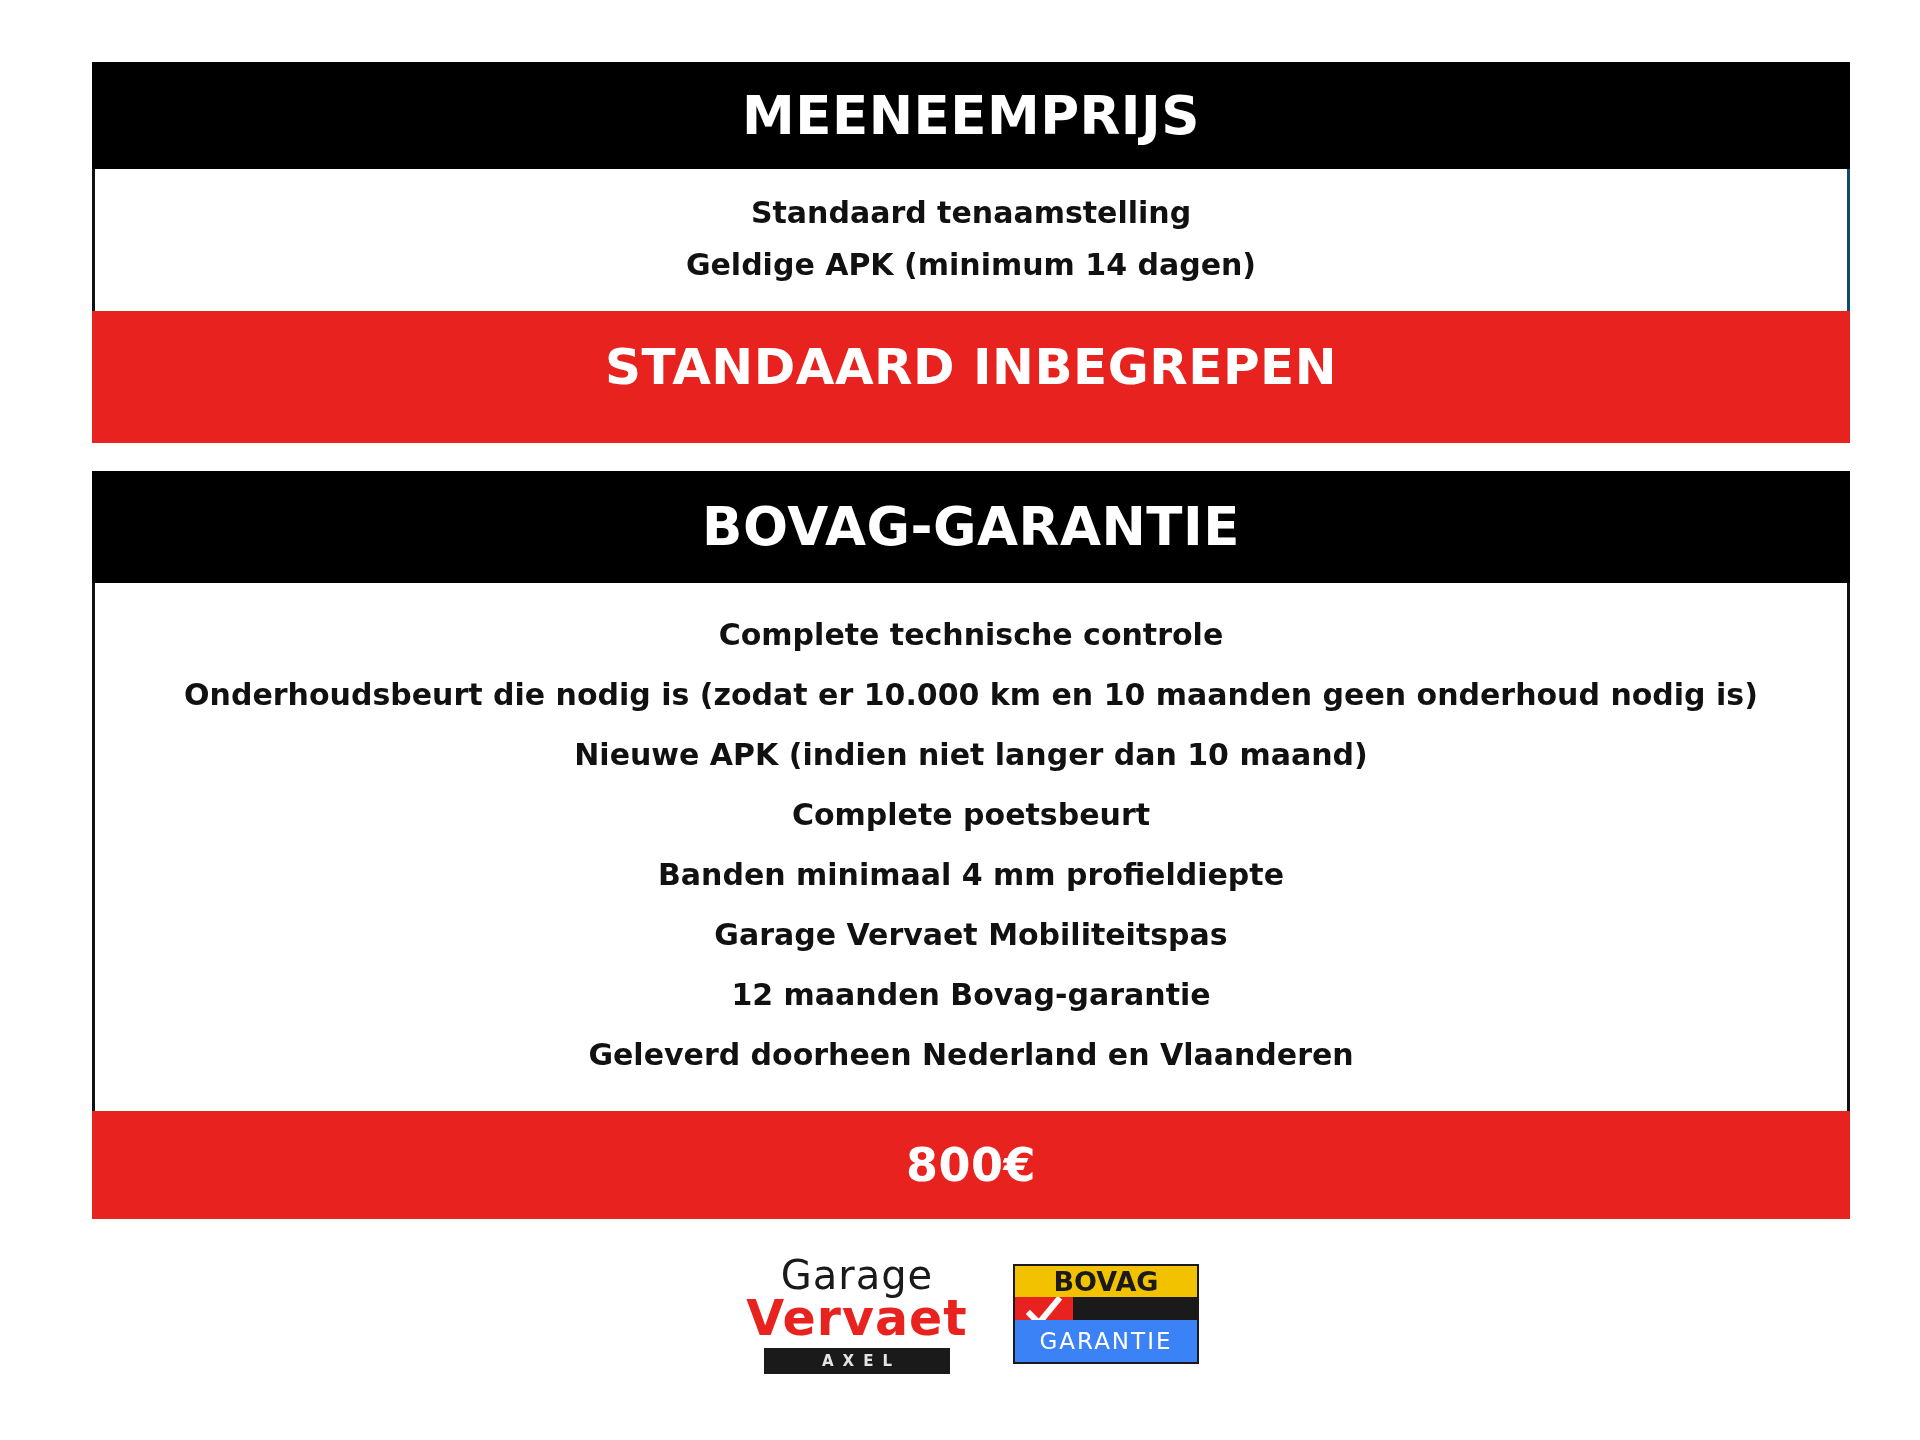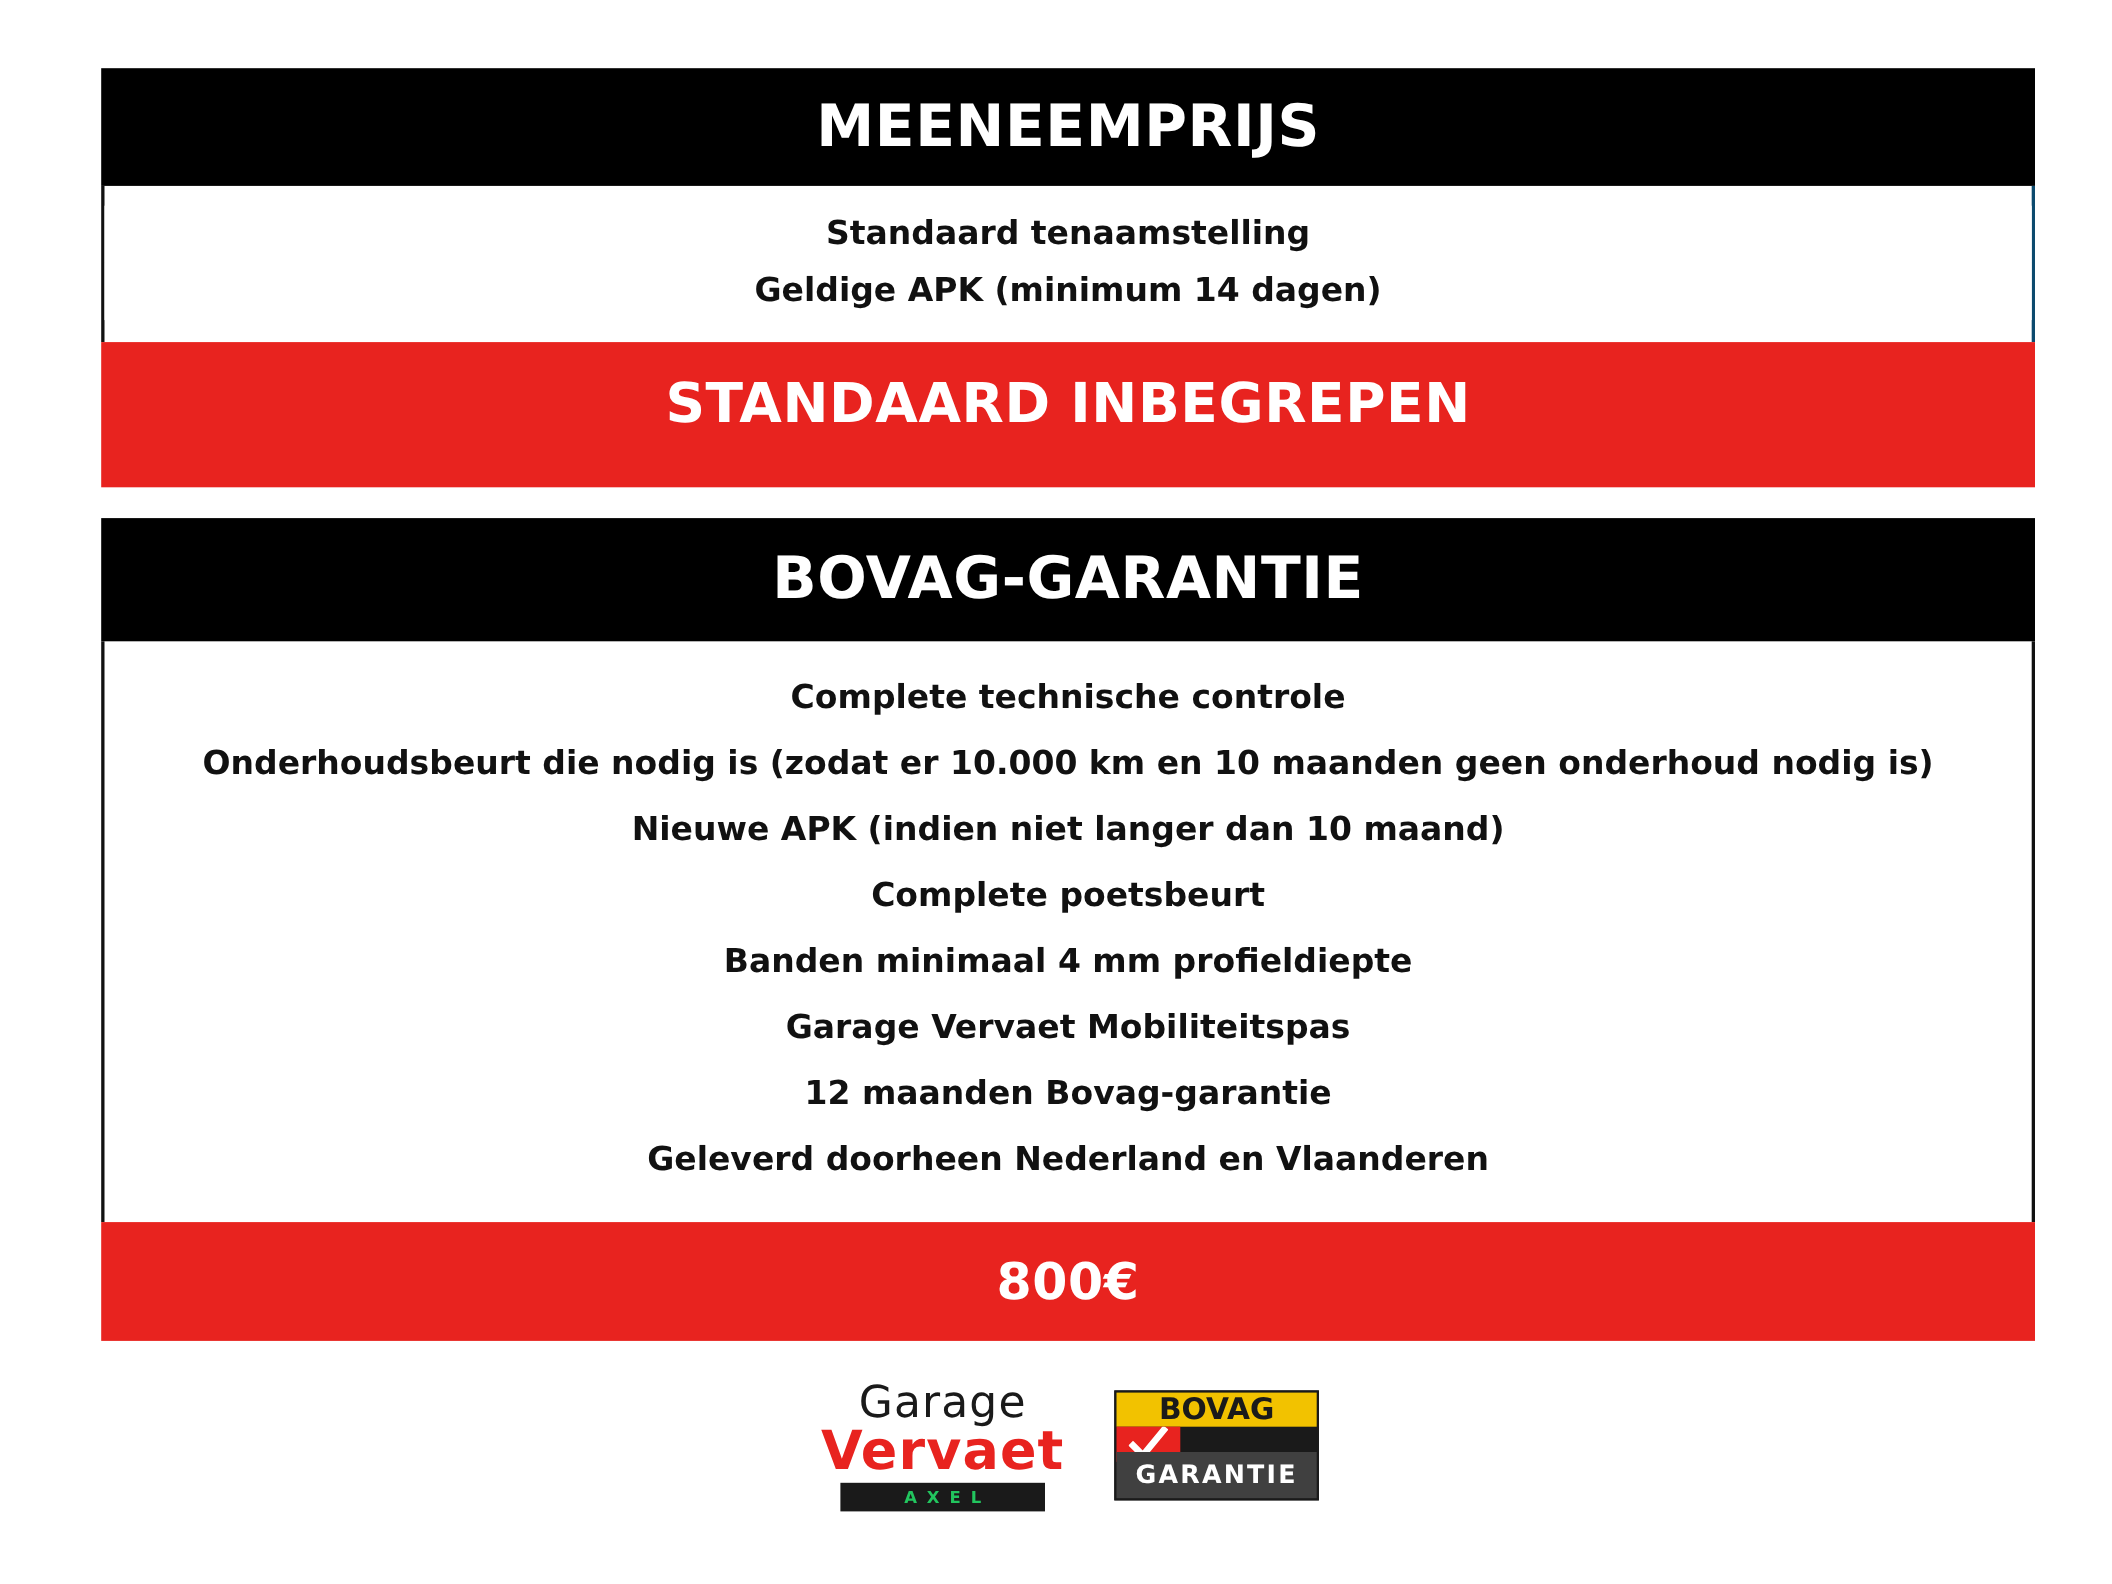--- a/index.html
+++ b/index.html
@@ -123,21 +123,21 @@
     color: #e8231f;
     letter-spacing: 1px;
     line-height: 52px;
     margin-top: -4px;
   }
   .axel-bar {
     margin-top: 3px;
     width: 186px;
     height: 26px;
     background: #1a1a1a;
-    color: #22c55e;
+    color: #e5e5e5;
     font-size: 15px;
     letter-spacing: 9px;
     text-align: center;
     line-height: 26px;
     font-weight: bold;
     padding-left: 9px;
     box-sizing: border-box;
   }
 
   .bovag-logo {
@@ -165,28 +165,28 @@
   }
   .bovag-check {
     width: 58px;
     background: #e8231f;
     display: flex;
     align-items: center;
     justify-content: center;
   }
   .bovag-bottom {
     height: 42px;
-    background: #404040;
+    background: #3b82f6;
     color: #ffffff;
     font-size: 23px;
     letter-spacing: 2px;
     display: flex;
     align-items: center;
     justify-content: center;
-    font-weight: bold;
+    font-weight: normal;
   }
 </style>
 </head>
 <body>
 
 <div class="page">
 
   <div>
     <div class="band-black header-1">MEENEEMPRIJS</div>
     <div class="body-1">

